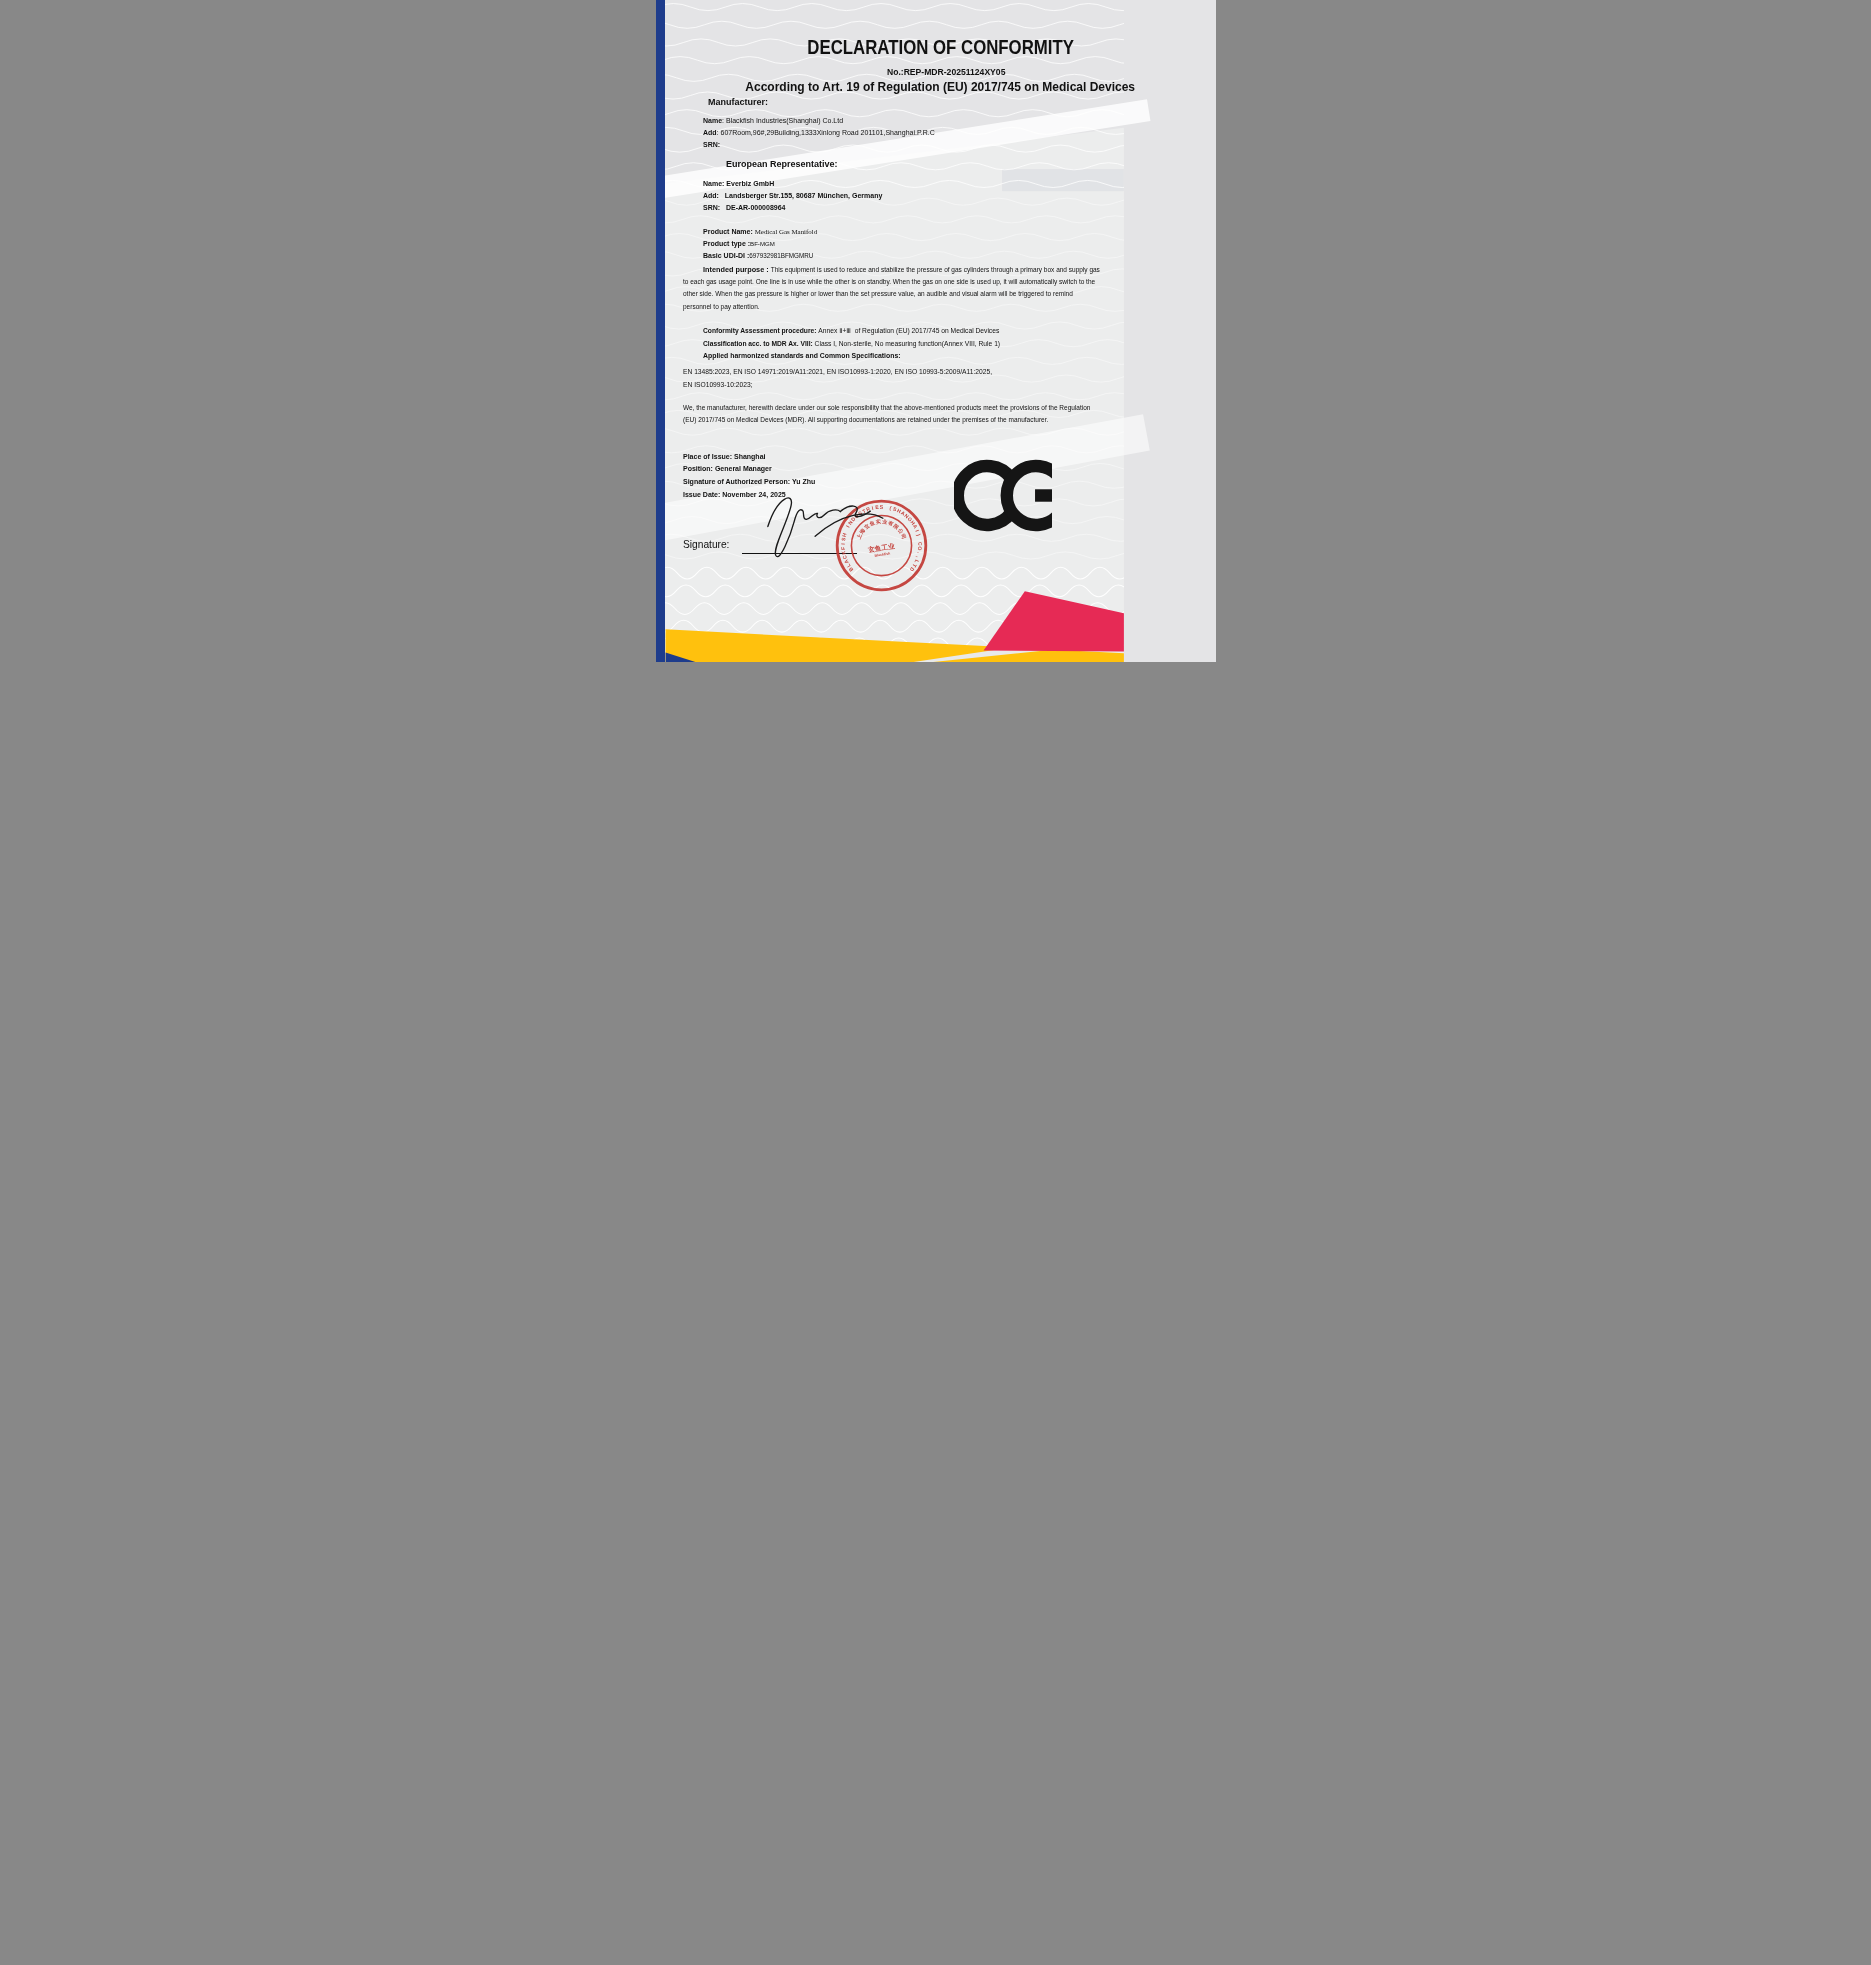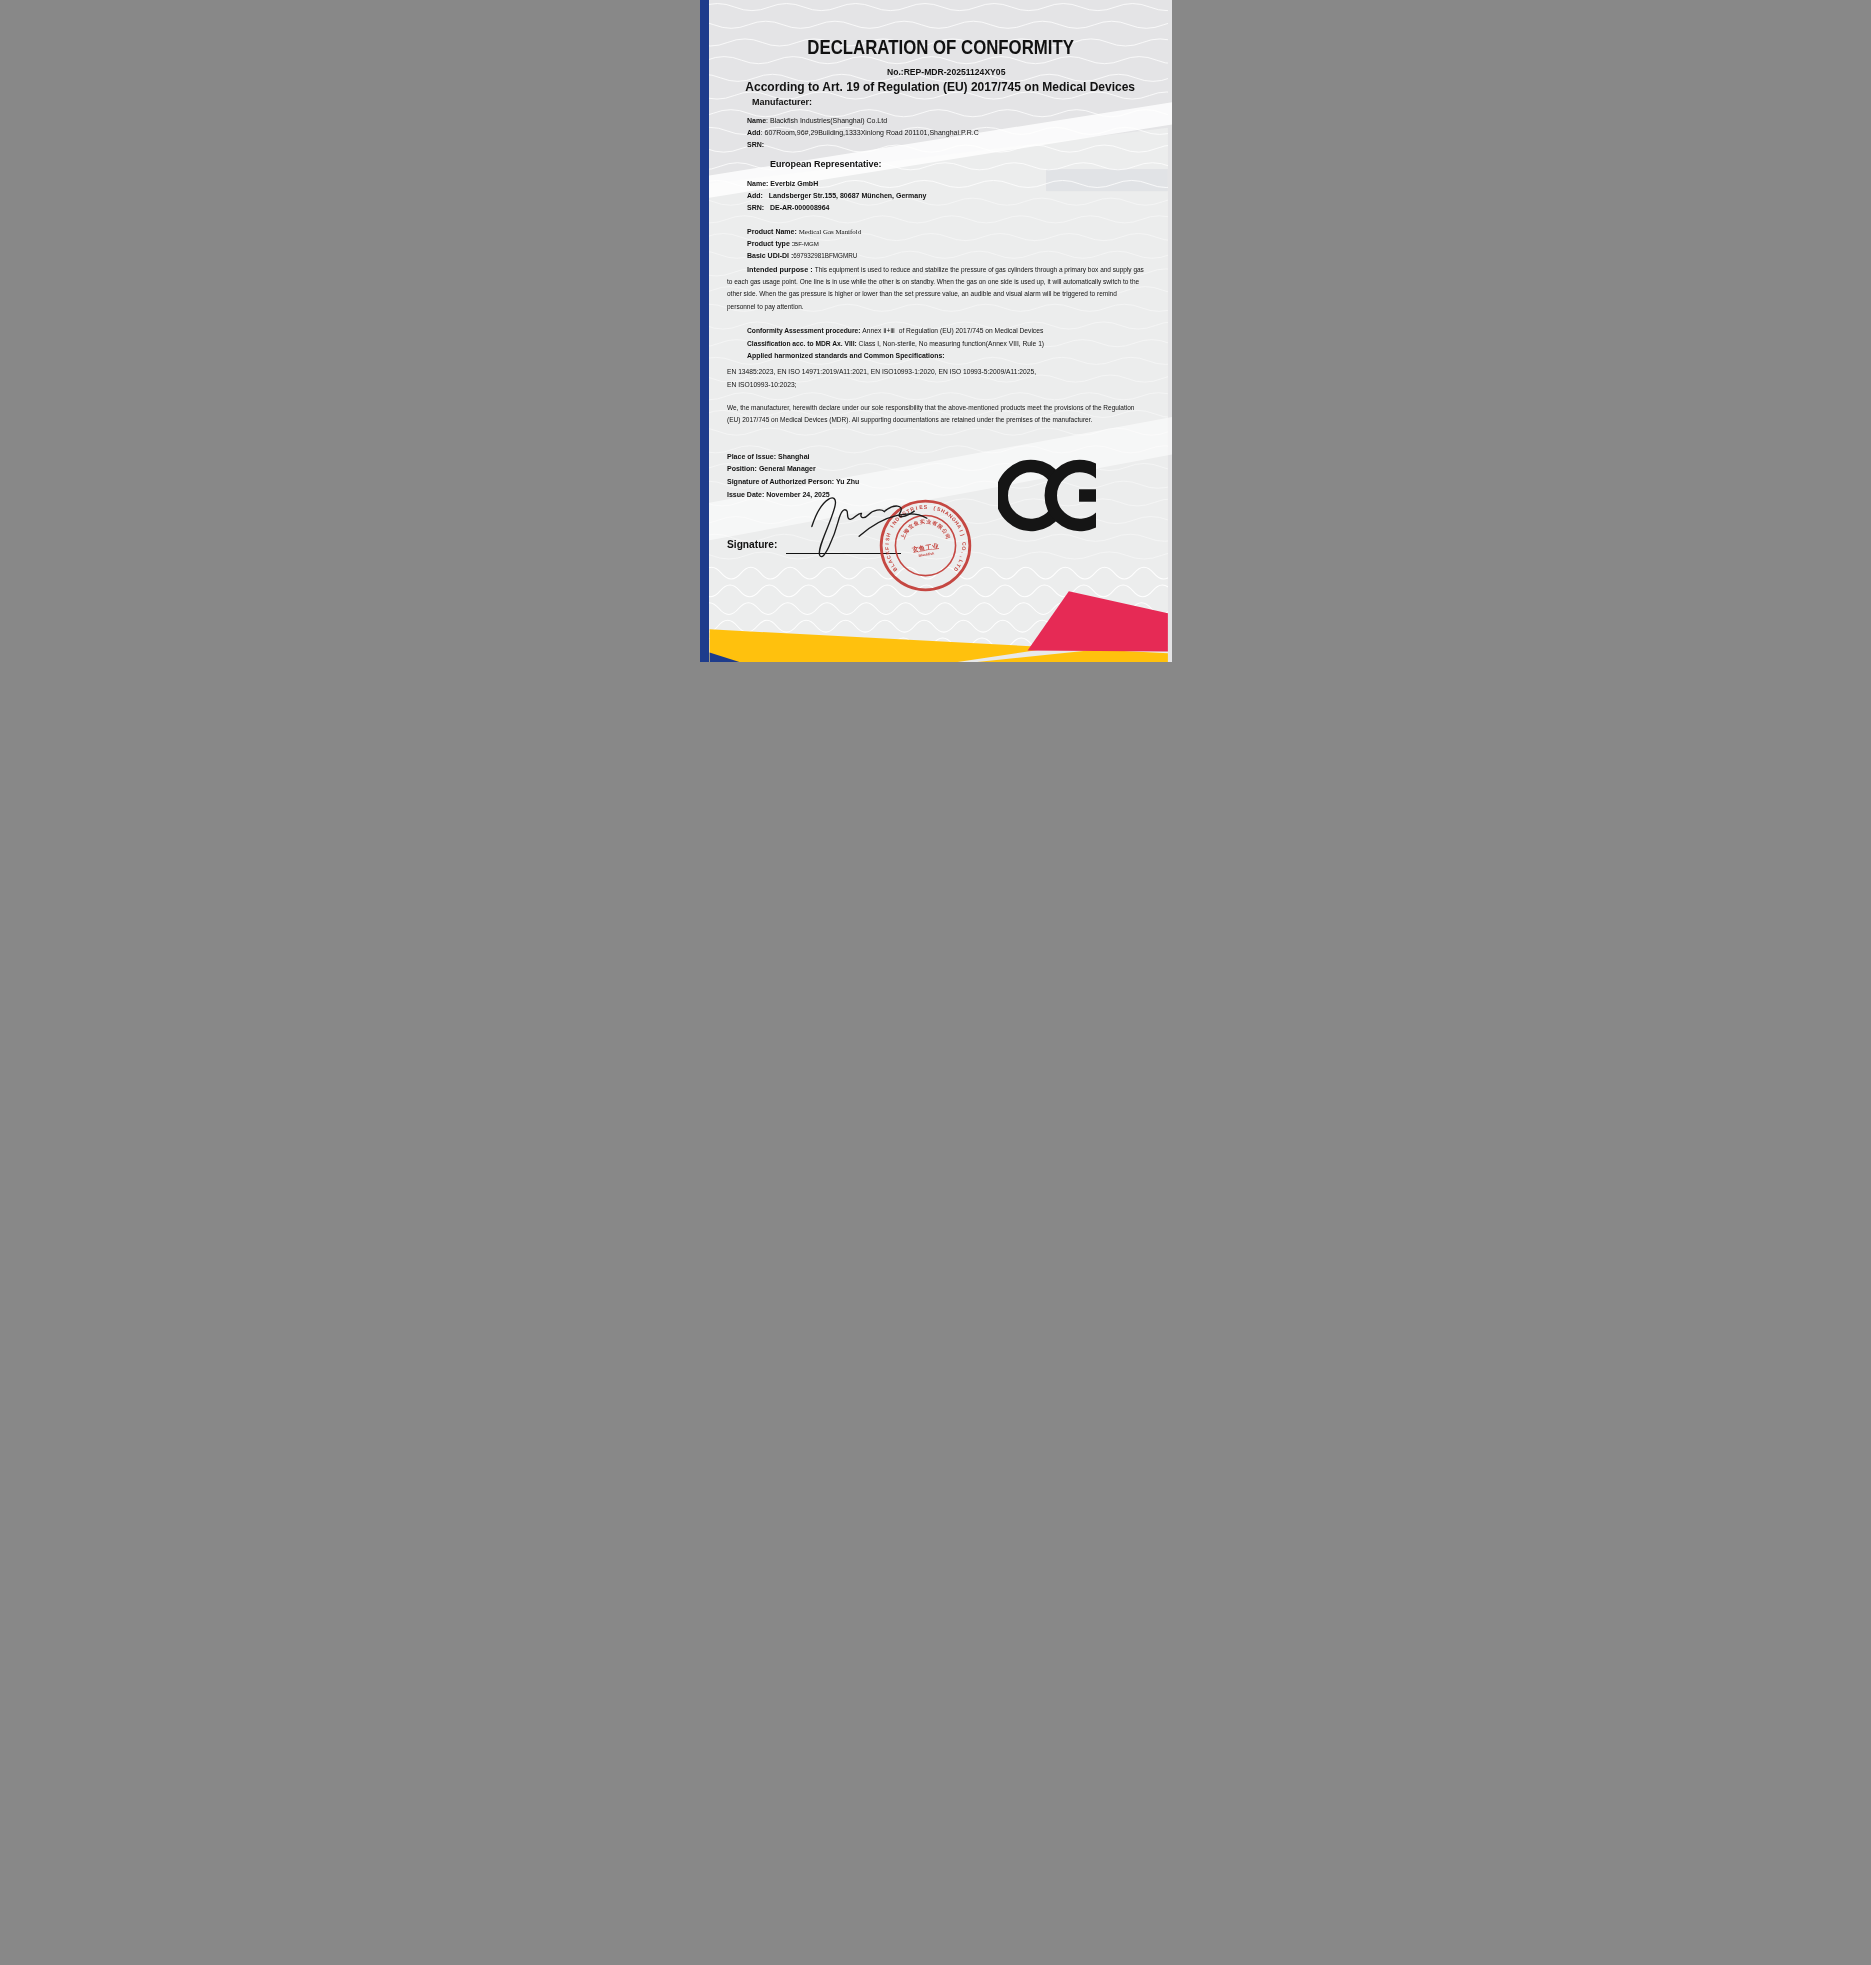--- a/index.html
+++ b/index.html
@@ -1,38 +1,38 @@
 <!DOCTYPE html>
 <html style="font-size:6.3px"><head>
 <meta charset="utf-8">
 <style>
   html,body{margin:0;padding:0;background:#888;}
   #page{
-    position:relative; width:472px; height:662px; margin:0 auto;
+    position:relative; width:560px; height:662px; margin:0 auto;
     background:#e4e4e6; overflow:hidden;
     font-family:"Liberation Sans", sans-serif; color:#111;
   }
   .abs{position:absolute;}
   .b{font-weight:bold;margin-left:20px;}
   .line{white-space:pre; font-size:7px;}
   .heading{font-size:9px; font-weight:bold;}
   .center{left:9.4px; right:0; text-align:center;}
   #title{top:35px; font-size:21px; font-weight:bold; letter-spacing:0px;}
   #title .squeeze{display:inline-block; transform:scaleX(0.8); transform-origin:center;}
   #no-line{top:67px; font-size:8.6px; font-weight:bold;padding-left:12px;}
   #subtitle{top:80px; font-size:12px; font-weight:bold;}
   .lx{left:27.5px;}
   .serif{font-family:"Liberation Serif", serif;}
   .deco{pointer-events:none;}
   .band{position:absolute; background:rgba(255,255,255,0.82);}
   .par{font-size:6.5px; line-height:12.2px; text-align:left;}
   .conf-line{font-size:6.7px; white-space:pre;}
   .std-line{font-size:6.7px; line-height:13px; white-space:pre;}
   .issue-line{font-size:7px; font-weight:bold; line-height:12.4px; white-space:pre;}
-  #sig-label{top:539px; font-size:10.2px; font-weight:bold;}
+  #sig-label{top:539px; font-size:10.2px; font-weight:normal;}
   #sig-underline{top:553px; left:86px; width:115px; height:1.4px; background:#121212;}
   svg text{font-family:"Liberation Sans", sans-serif;}
 </style>
 </head>
 <body>
 
 <div id="page" style="background: rgb(228, 228, 230);">
 
   <svg class="abs deco" style="left:0;top:0;" width="468" height="662" viewBox="0 0 1190 1684">
     <polygon points="0,470 1190,325 1190,1684 0,1684" fill="#eceded"></polygon>

